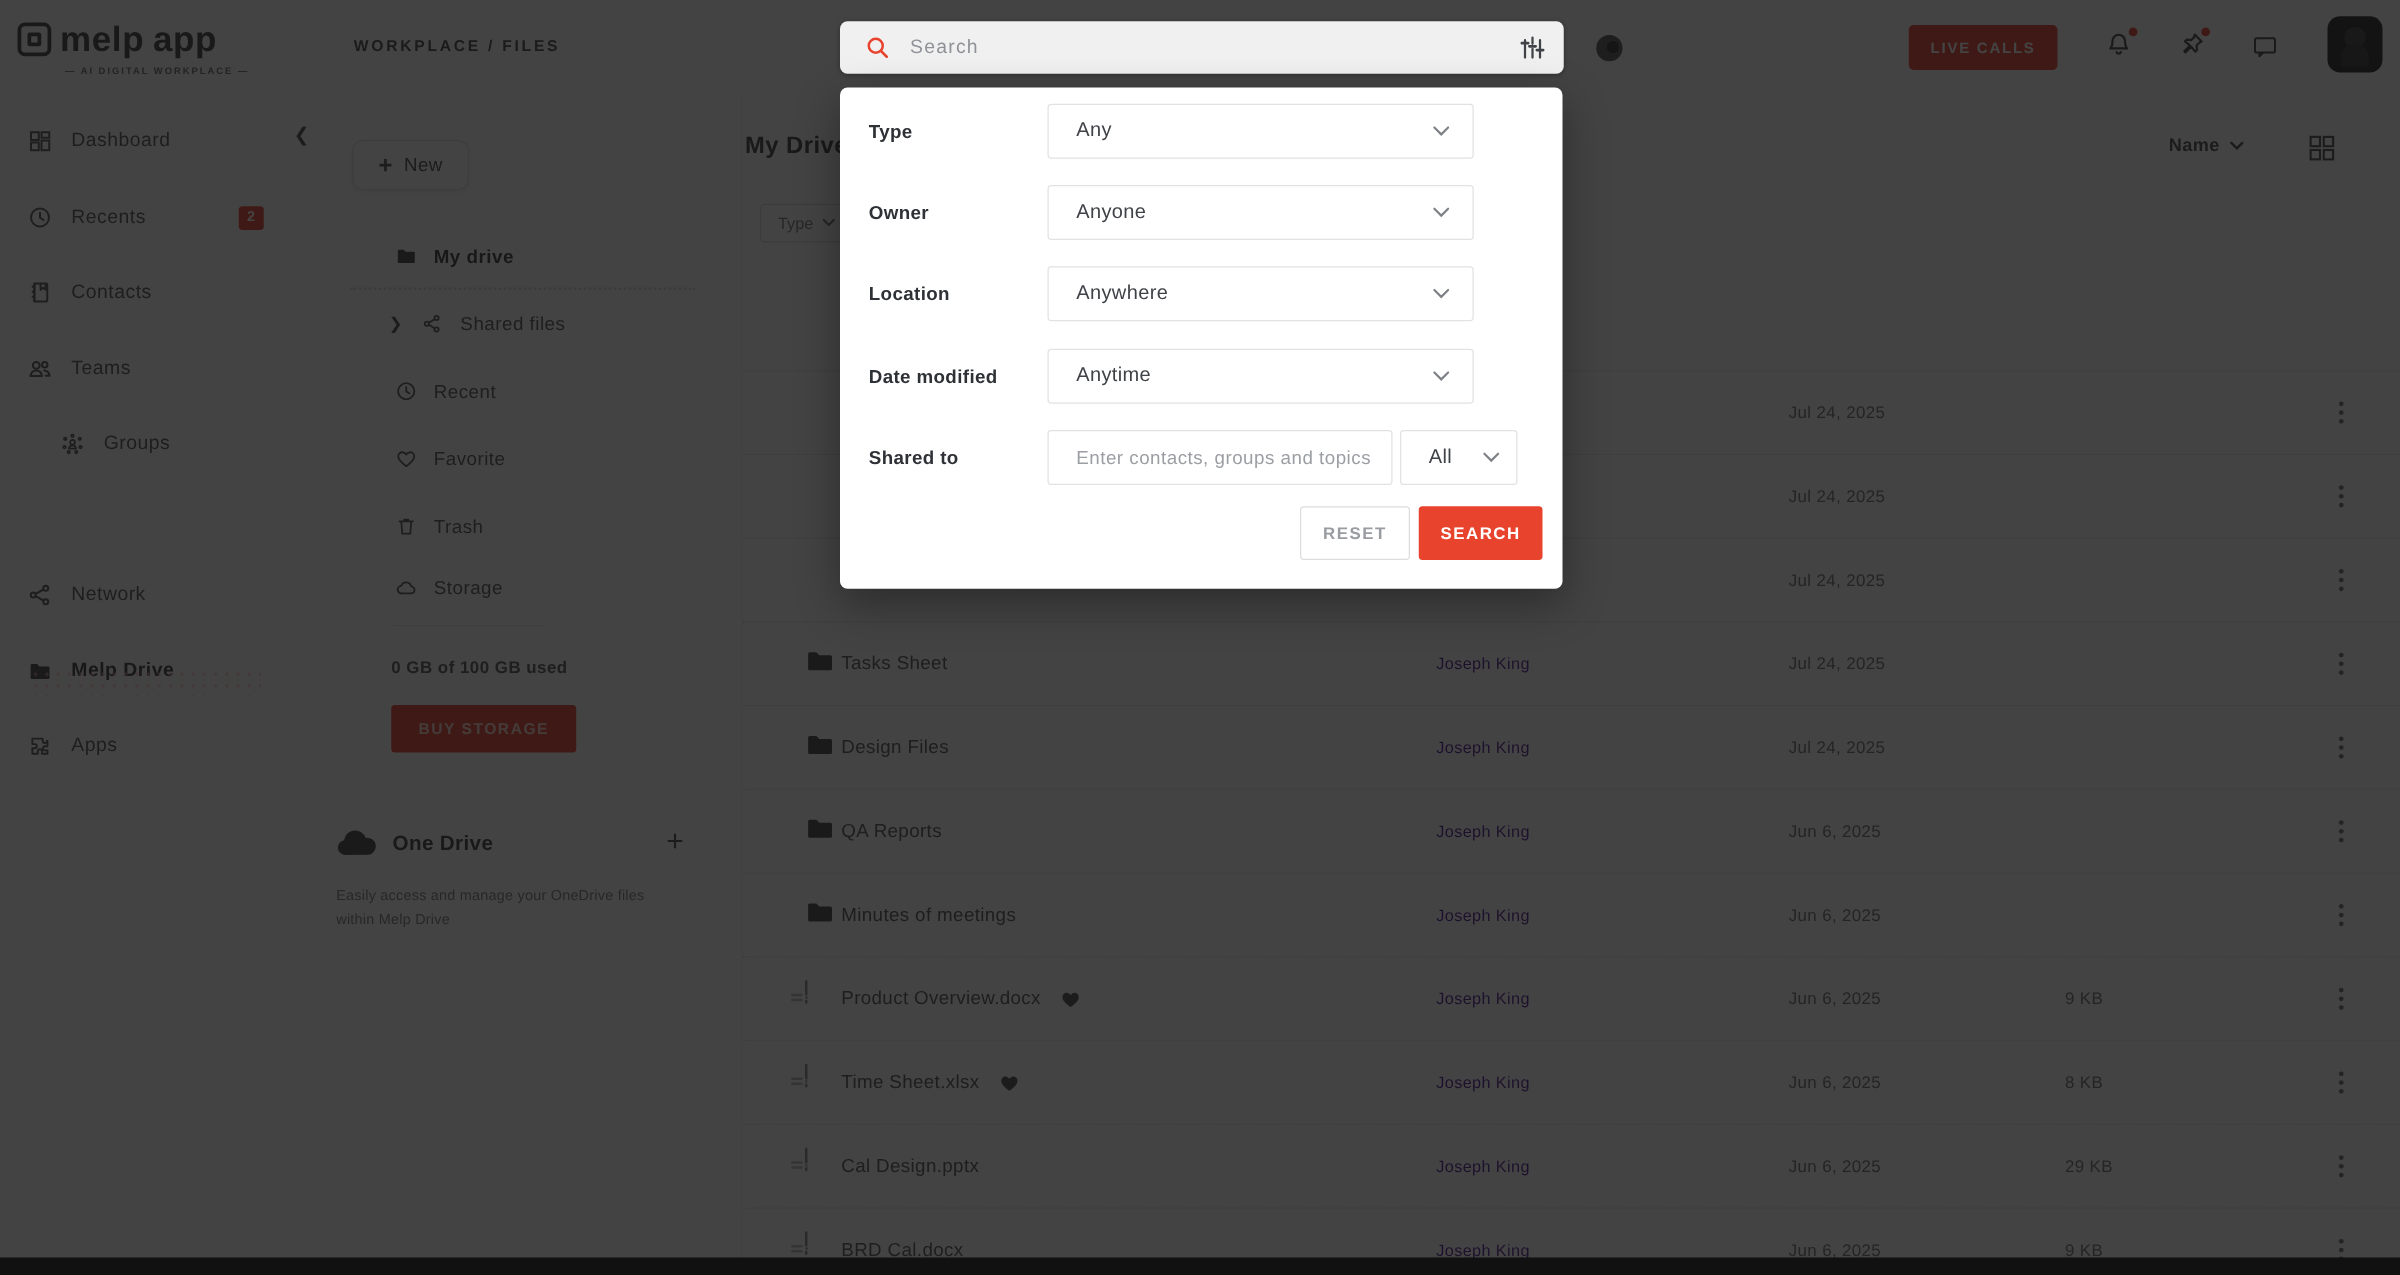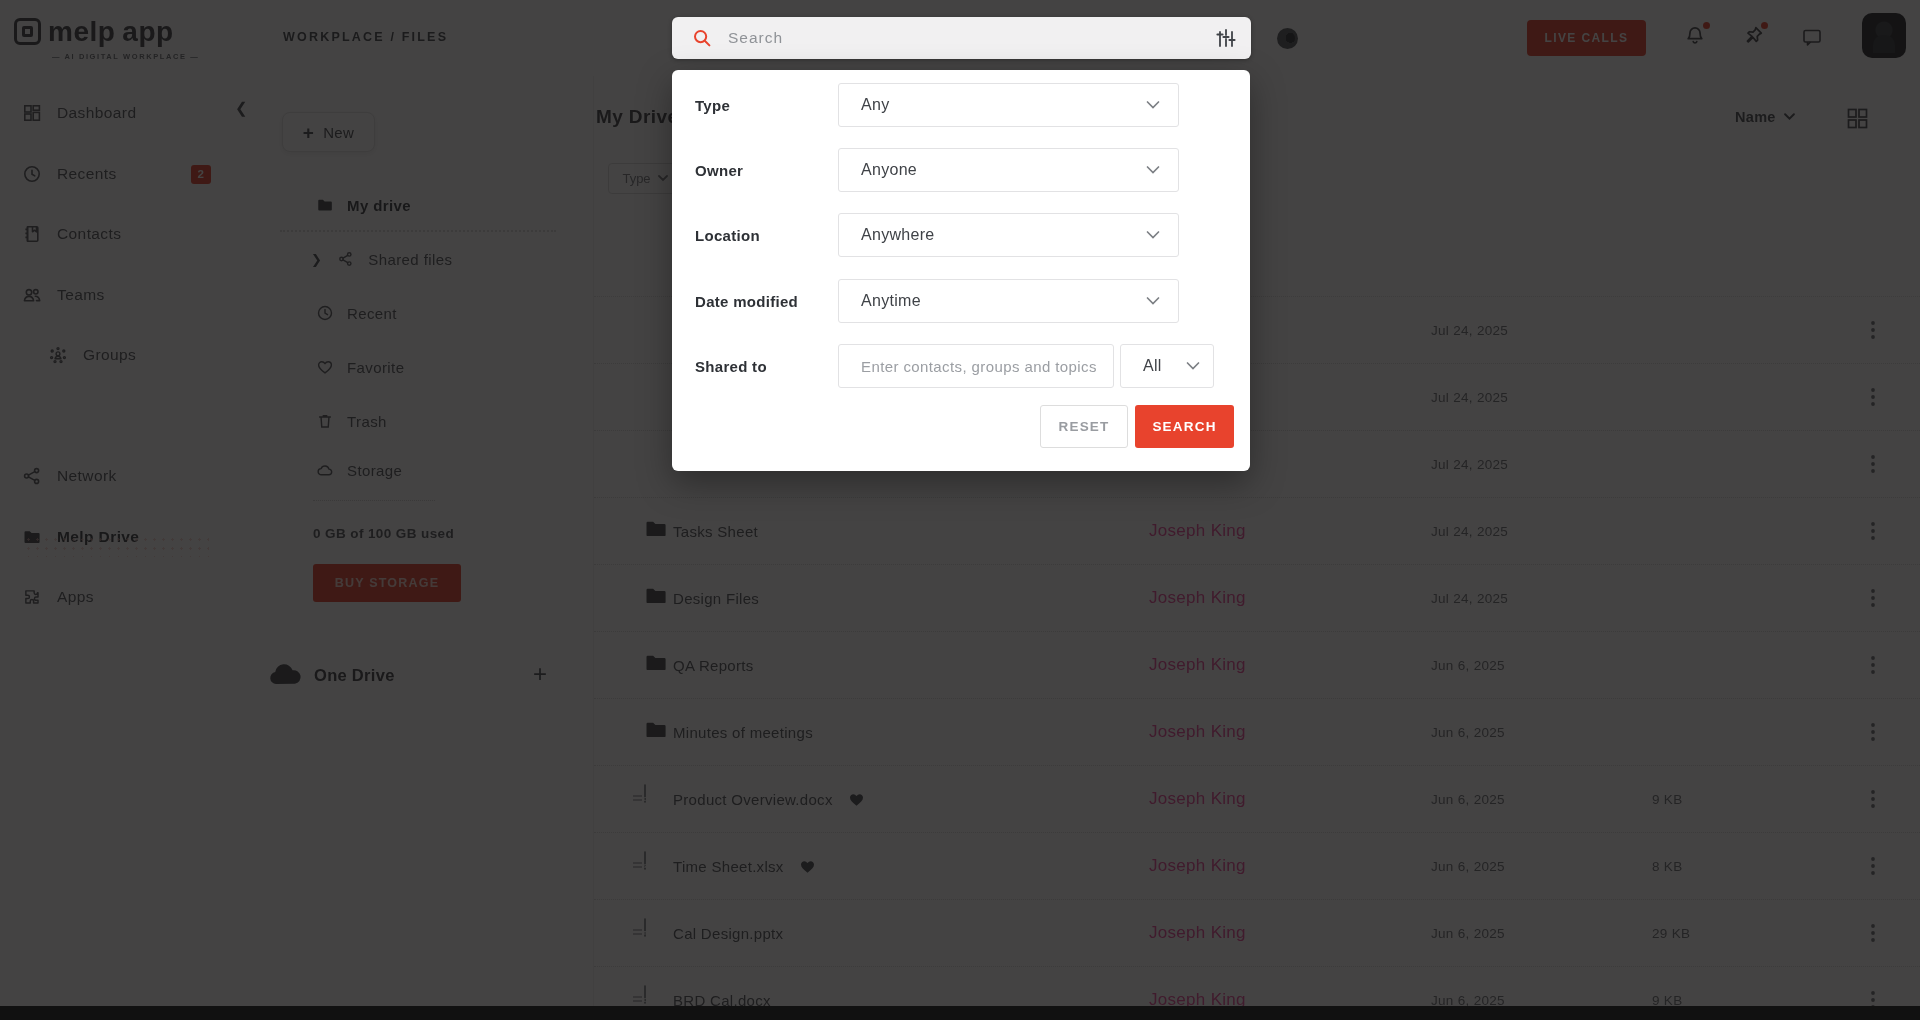--- a/index.html
+++ b/index.html
@@ -67,21 +67,21 @@
   .main-title { left:2px; top:30px; font-size:19px; font-weight:bold; color:#3f4247; letter-spacing:.4px; }
   .type-chip { left:14px; top:87px; width:74px; height:31px; border:1px solid #dcdcdc; border-radius:4px; background:#fff;
     display:flex; align-items:center; justify-content:center; gap:7px; font-size:13px; color:#7a7d82; cursor:pointer; }
   .sort-ctl { left:1141px; top:33px; display:flex; align-items:center; gap:8px; font-size:14.5px; font-weight:bold; color:#4a4d52; letter-spacing:.3px; cursor:pointer; }
   .view-grid { left:1252px; top:31px; cursor:pointer; }
   .file-list { position:absolute; left:0; right:0; top:220px; border-top:1px dotted #dedede; }
   .frow { position:relative; height:67px; border-bottom:1px dotted #dcdcdc; }
   .frow .ficon { position:absolute; left:50px; top:50%; transform:translateY(-50%); width:24px; height:28px; }
   .frow .fname { position:absolute; left:79px; top:50%; transform:translateY(-50%); font-size:15px; color:#53565b; letter-spacing:.3px;
     display:flex; align-items:center; gap:15px; cursor:pointer; }
-  .frow .owner { position:absolute; left:555px; top:50%; transform:translateY(-50%); font-size:17px; color:#ec4899; letter-spacing:.3px; }
+  .frow .owner { position:absolute; left:555px; top:50%; transform:translateY(-50%); font-size:13px; color:#4c1d95; letter-spacing:.3px; }
   .frow .date  { position:absolute; left:837px; top:50%; transform:translateY(-50%); font-size:13.5px; color:#6f7277; letter-spacing:.3px; }
   .frow .size  { position:absolute; left:1058px; top:50%; transform:translateY(-50%); font-size:13.5px; color:#6f7277; letter-spacing:.3px; }
   .frow .kebab { position:absolute; left:1271px; top:50%; transform:translateY(-50%); width:18px; height:22px; cursor:pointer; }
 
   
   .doc { width:24px; height:28px; position:relative; background:#fdfdfd; border:1px solid #8a8d92; border-radius:2px; }
   .doc .band { position:absolute; left:-2px; top:8px; right:7px; height:11px; border-radius:1px;
     color:#fff; font-size:5.5px; font-weight:bold; letter-spacing:.3px; display:flex; align-items:center; justify-content:center; }
   .doc .l1,.doc .l2 { position:absolute; right:3px; width:9px; height:1.5px; background:#b9bcc0; }
   .doc .l1 { top:10px; } .doc .l2 { top:14px; }
@@ -284,20 +284,21 @@
     <div class="abs storage-text">0 GB of 100 GB used</div>
     <div class="abs buy-storage">BUY STORAGE</div>
 
     <div class="abs onedrive-cloud">
       <svg width="36" height="26" viewBox="0 0 36 26">
           <path d="M9 22a6 6 0 0 1-.8-11.9A9 9 0 0 1 25.6 8.3 6.5 6.5 0 0 1 28 21.8z" fill="#44474c"></path>
         </svg>
     </div>
     <div class="abs onedrive-title">One Drive</div>
     <div class="abs onedrive-add">+</div>
+    <div class="abs onedrive-desc">Easily access and manage your OneDrive files within Melp Drive</div>
   </div>
 
   <div class="abs main">
     <div class="abs main-title">My Drive</div>
     <div class="abs type-chip">
       <span>Type</span>
       <svg width="10" height="7" viewBox="0 0 10 7">
           <path d="M1 1l4 4 4-4" stroke="#7a7d82" stroke-width="1.8" fill="none" stroke-linecap="round"></path>
         </svg>
     </div>

